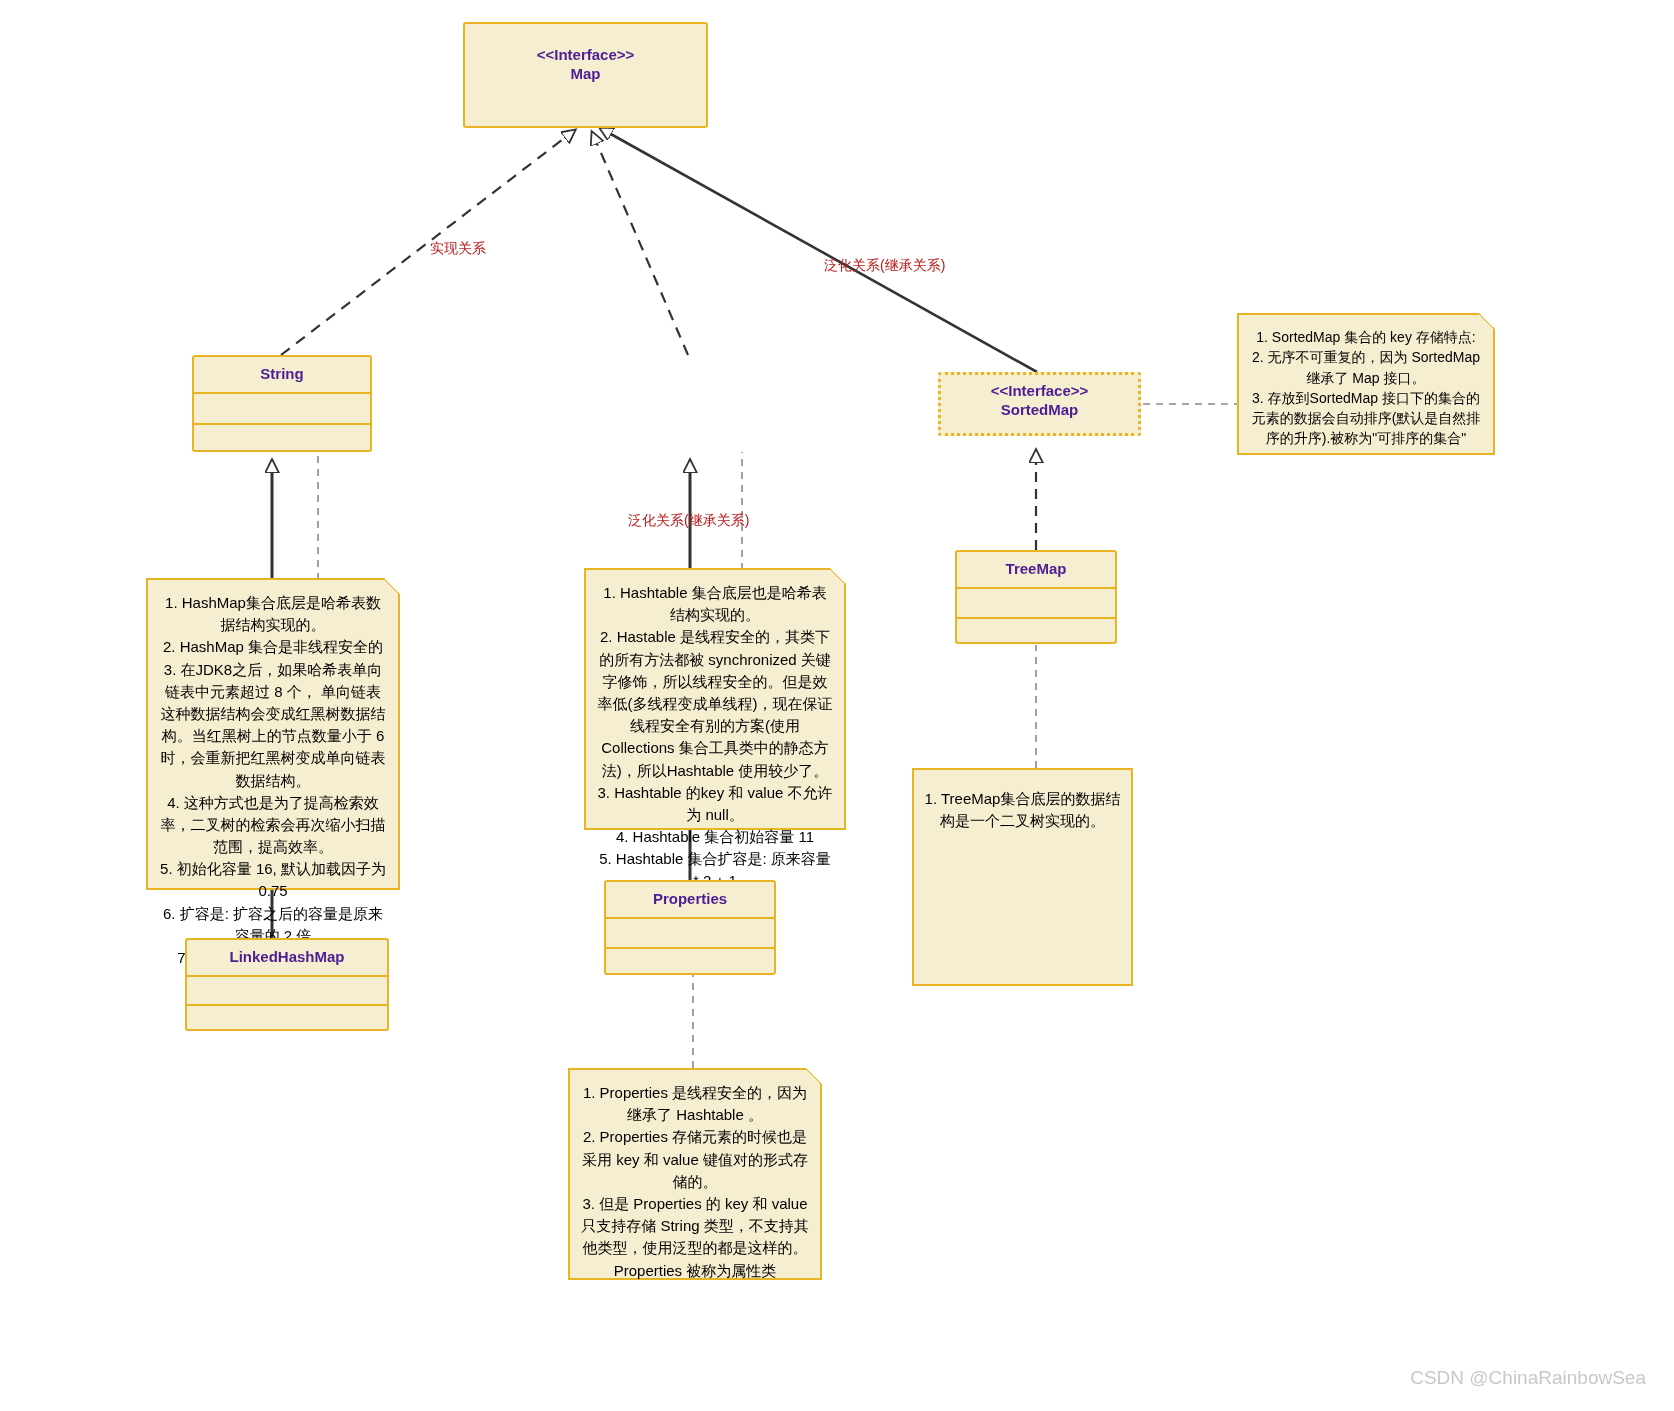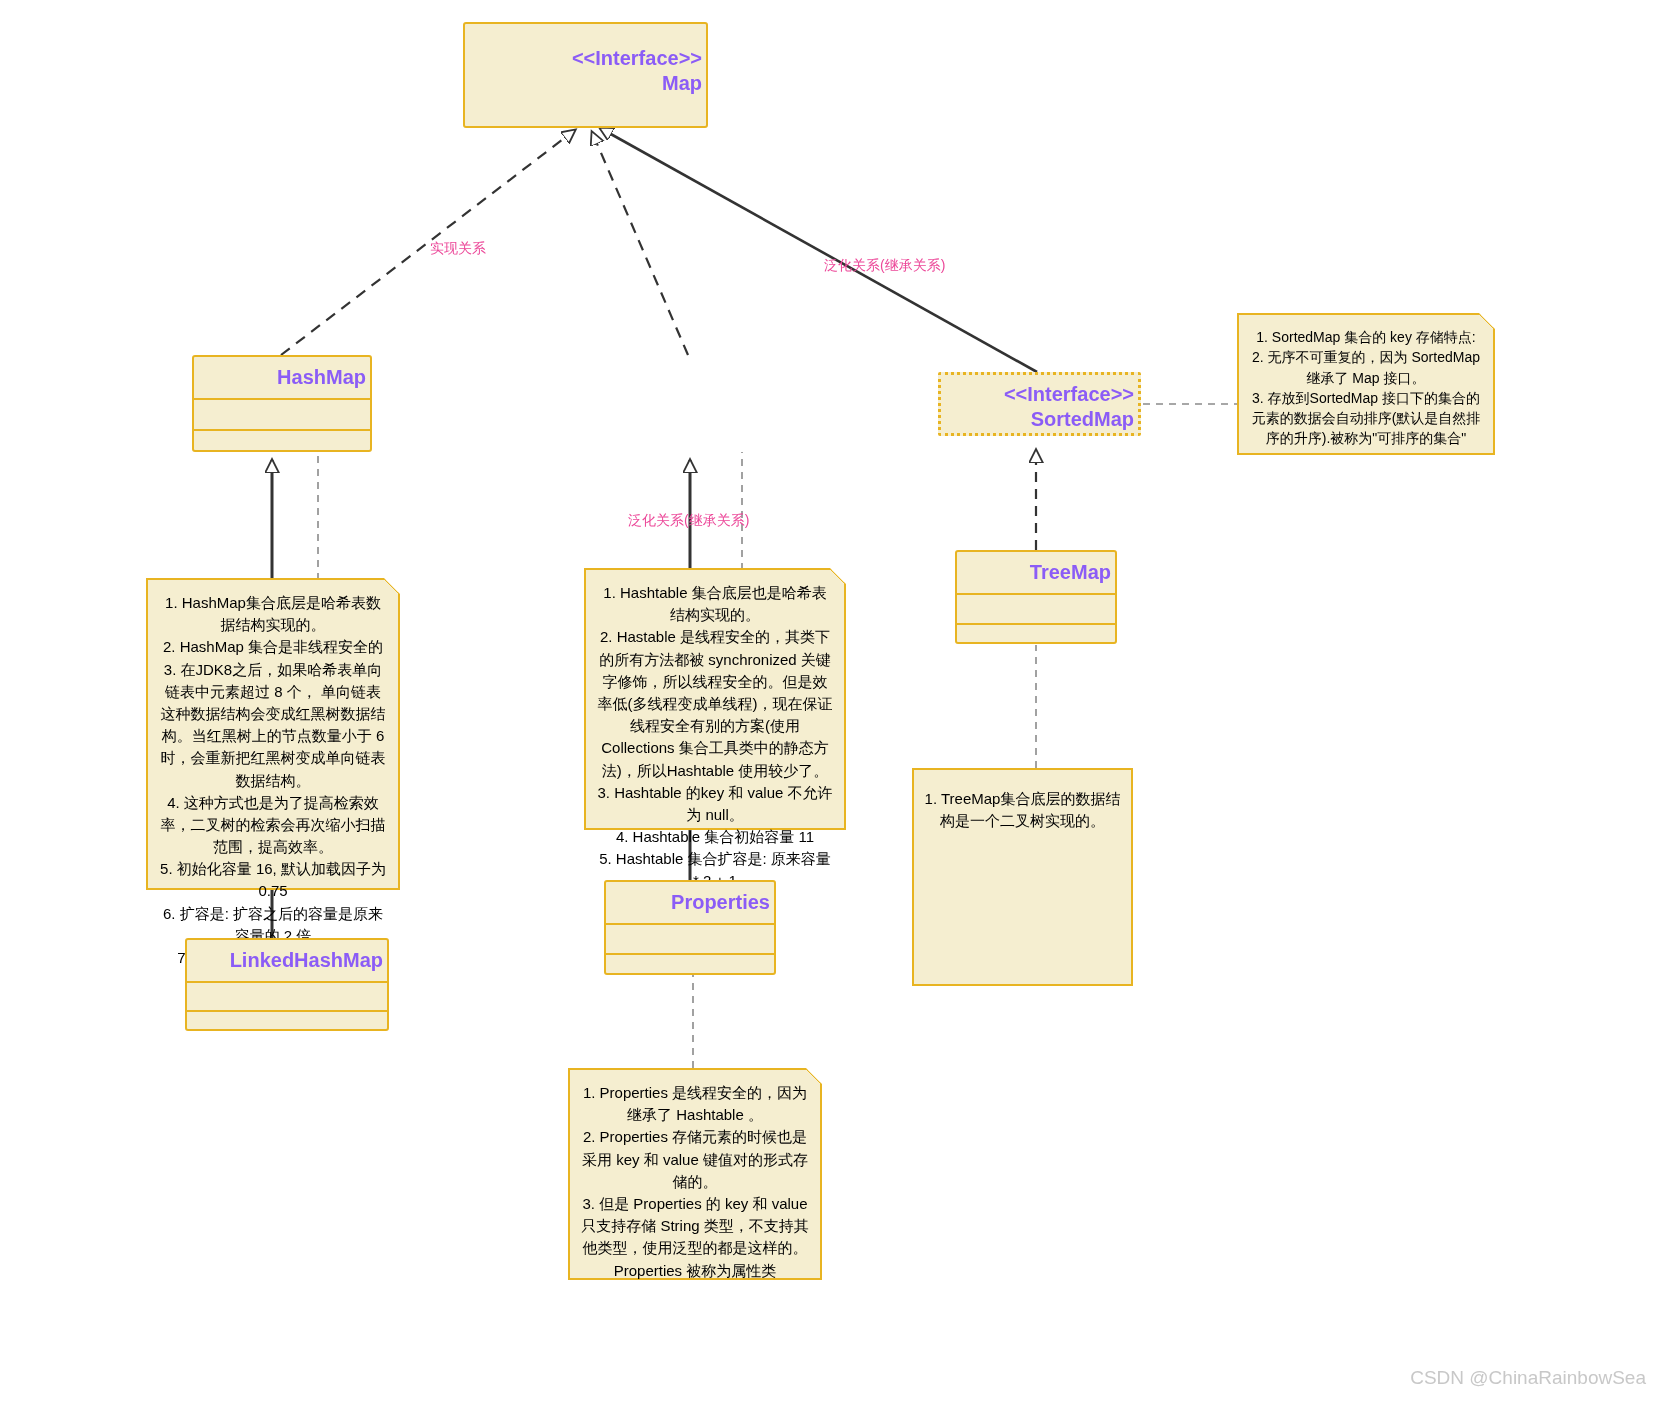--- a/index.html
+++ b/index.html
@@ -34,24 +34,24 @@
     border-radius: 3px;
     box-sizing: border-box;
     z-index: 5;
   }
   .uml-class.iface-dotted {
     border-style: dotted;
     border-width: 3px;
     border-radius: 2px;
   }
   .uml-title {
-    text-align: right;
+    text-align: center;
     font-weight: bold;
-    font-size: 20px;
-    color: #8b5cf6;
+    font-size: 15px;
+    color: #4c1d95;
     line-height: 1.25;
     padding: 8px 4px 8px 4px;
     box-sizing: border-box;
   }
   .uml-title.tall {
     padding: 22px 4px 22px 4px;
   }
   .uml-sep {
     border-top: 2px solid #e8b421;
     box-sizing: border-box;
@@ -100,21 +100,21 @@
     border-left: none;
     border-bottom: none;
     background:
       linear-gradient(to bottom left, transparent 49.4%, #e8b421 49.4%, #e8b421 56%, transparent 56%);
   }
 
   
   .edge-label {
     position: absolute;
     font-size: 14px;
-    color: #ec4899;
+    color: #b91c1c;
     white-space: nowrap;
     z-index: 6;
   }
 
   
   .watermark {
     position: absolute;
     right: 28px;
     bottom: 22px;
     font-size: 19px;
@@ -164,21 +164,21 @@
 
   <div class="uml-class" style="left:463px; top:22px; width:245px; height:106px;">
     <div class="uml-title tall">
       <span>&lt;&lt;Interface&gt;&gt;</span><br>
       <span>Map</span>
     </div>
   </div>
 
   <div class="uml-class" style="left:192px; top:355px; width:180px; height:97px;">
     <div class="uml-title">
-      <span>HashMap</span>
+      <span>String</span>
     </div>
     <div class="uml-sep uml-compartment" style="height:31px;"></div>
     <div class="uml-sep uml-compartment" style="height:28px;"></div>
   </div>
 
 
   <div class="uml-class iface-dotted" style="left:938px; top:372px; width:203px; height:64px;">
     <div class="uml-title" style="padding-top:7px;">
       <span>&lt;&lt;Interface&gt;&gt;</span><br>
       <span>SortedMap</span>

